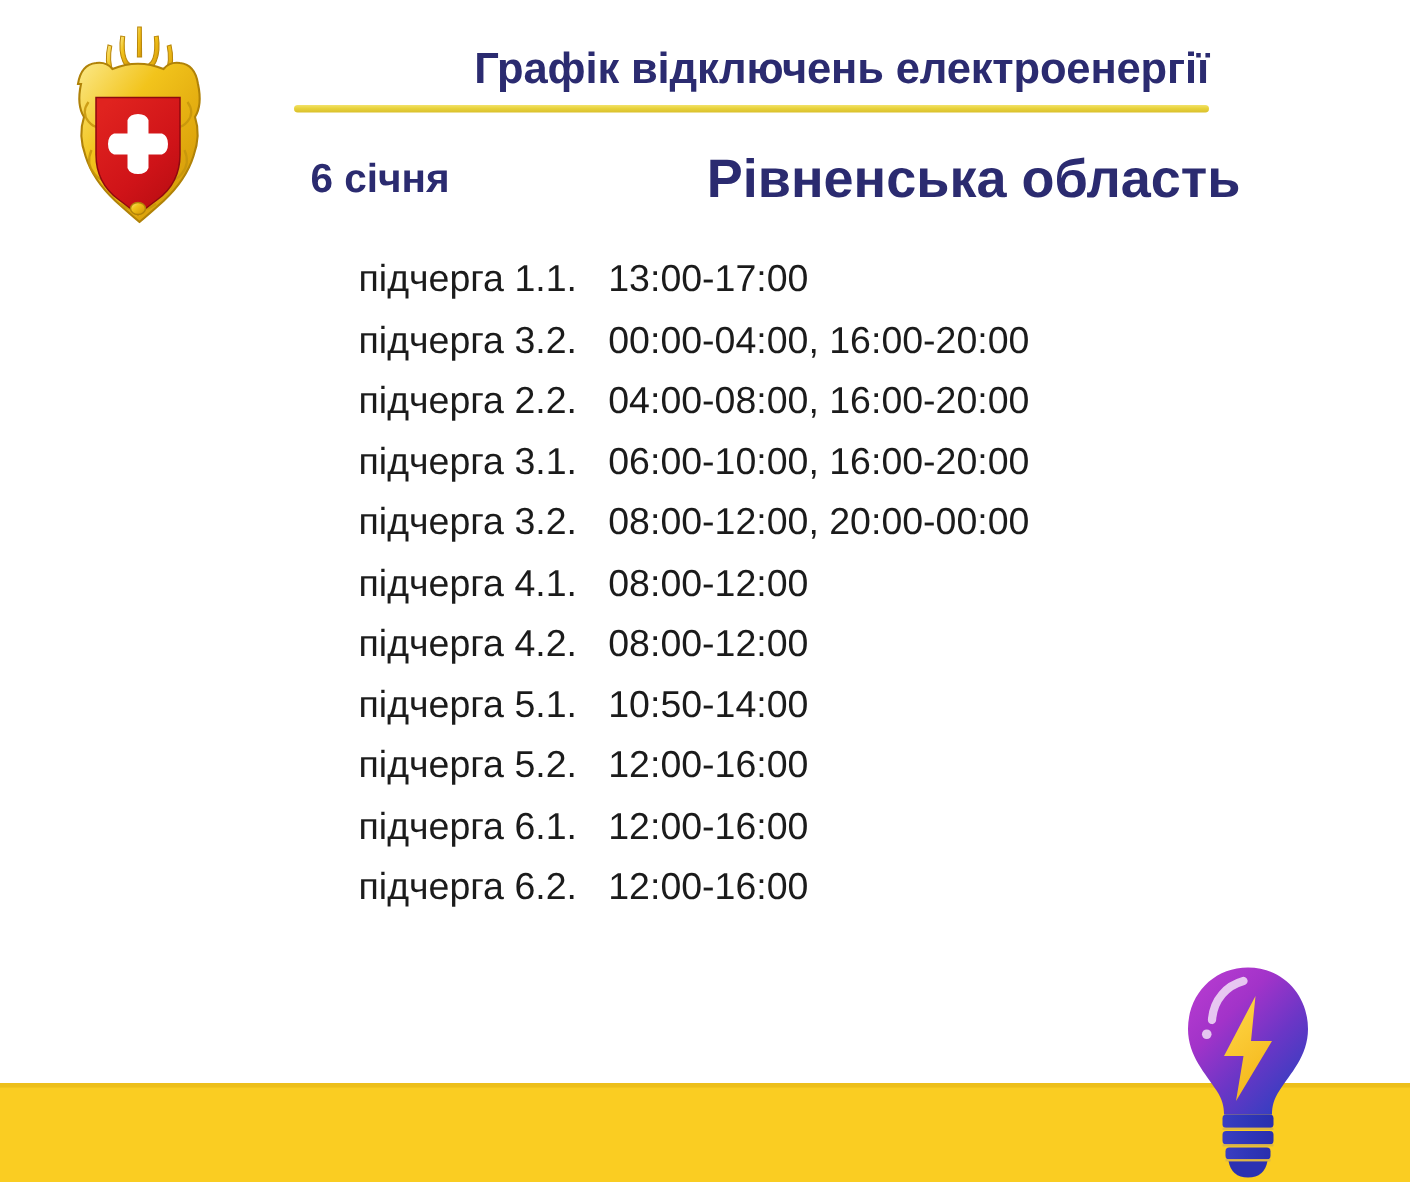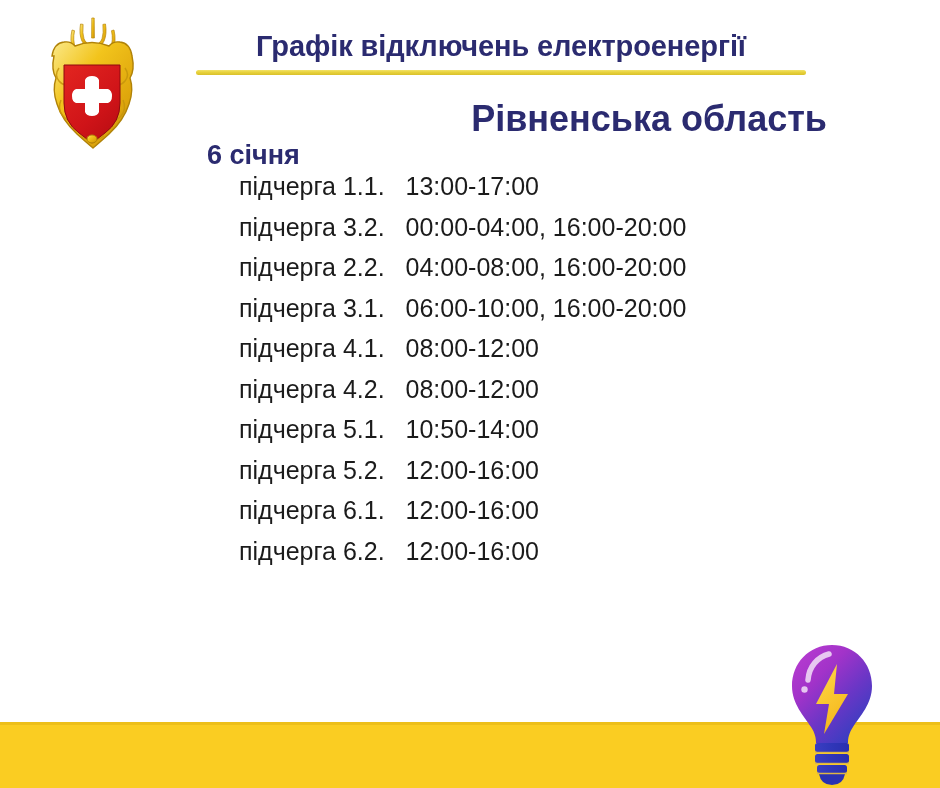--- a/index.html
+++ b/index.html
@@ -31,21 +31,21 @@
     width: 122px;
     height: 142px;
   }
 
   
   .title {
     position: absolute;
     left: 196px;
     top: 28px;
     width: 610px;
-    text-align: center;
+    text-align: right;
     color: #2b2b70;
     font-size: 29px;
     font-weight: 700;
     letter-spacing: -0.1px;
     line-height: 36px;
     white-space: nowrap;
   }
 
   .title-rule {
     position: absolute;
@@ -67,21 +67,20 @@
   }
   .subrow .date {
     position: absolute;
     left: 11px;
     top: 0;
     color: #2b2b70;
     font-size: 27px;
     font-weight: 700;
     line-height: 34px;
     white-space: nowrap;
-    margin-top: 36px;
   }
   .subrow .region {
     position: absolute;
     right: 9px;
     top: 0;
     color: #2b2b70;
     font-size: 36px;
     font-weight: 700;
     line-height: 34px;
     white-space: nowrap;
@@ -209,20 +208,25 @@
       <span class="q-label">підчерга 2.2.</span>
       <span>&nbsp;</span>
       <span class="q-times">04:00-08:00, 16:00-20:00</span>
     </div>
     <div class="sched-row">
       <span class="q-label">підчерга 3.1.</span>
       <span>&nbsp;</span>
       <span class="q-times">06:00-10:00, 16:00-20:00</span>
     </div>
     <div class="sched-row">
+      <span class="q-label">підчерга 3.2.</span>
+      <span>&nbsp;</span>
+      <span class="q-times">08:00-12:00, 20:00-00:00</span>
+    </div>
+    <div class="sched-row">
       <span class="q-label">підчерга 4.1.</span>
       <span>&nbsp;</span>
       <span class="q-times">08:00-12:00</span>
     </div>
     <div class="sched-row">
       <span class="q-label">підчерга 4.2.</span>
       <span>&nbsp;</span>
       <span class="q-times">08:00-12:00</span>
     </div>
     <div class="sched-row">

